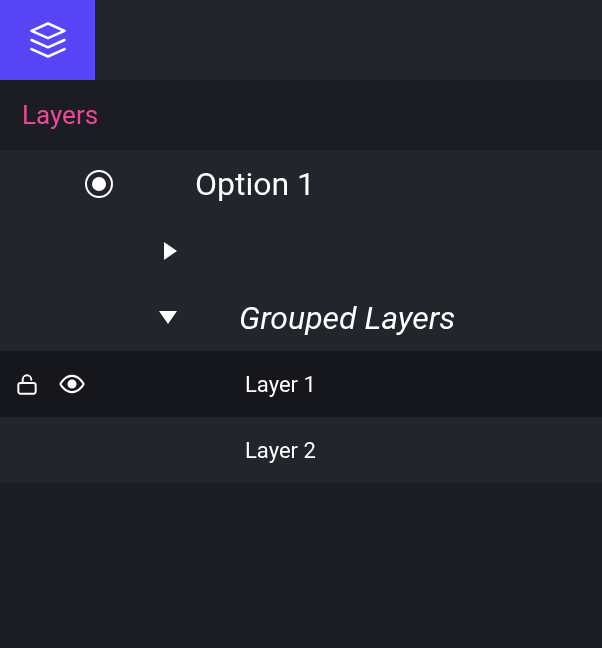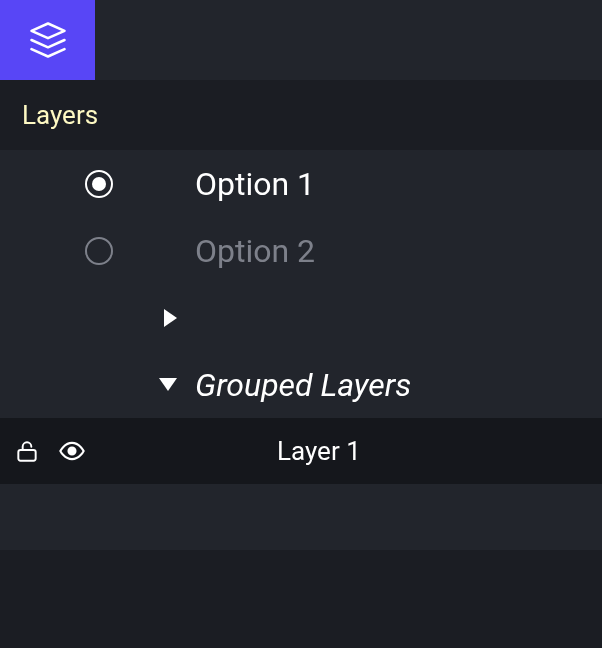--- a/index.html
+++ b/index.html
@@ -35,21 +35,21 @@
   }
 
   
   .panel-title {
     height: 70px;
     display: flex;
     align-items: center;
     padding-left: 22px;
     font-size: 26px;
     font-weight: 400;
-    color: #fef9c3;
+    color: #ec4899;
     background: #1b1d23;
   }
 
   
   .layers-content {
     background: #22252c;
   }
 
   
   .row {
@@ -79,21 +79,21 @@
     align-items: center;
     justify-content: flex-end;
     padding-right: 18px;
   }
   .row .label {
     font-size: 32px;
     font-weight: 400;
   }
   .row.dim .label { color: #7d808a; }
   .row.dim .radio { border-color: #7d808a; }
-  .row .label.italic { font-style: italic; }
+  .row .label.italic { font-style: italic; margin-left: 44px; }
 
   
   .radio {
     width: 28px;
     height: 28px;
     border: 2.5px solid #ffffff;
     border-radius: 50%;
     display: flex;
     align-items: center;
     justify-content: center;
@@ -131,22 +131,21 @@
     align-items: center;
     justify-content: flex-start;
     padding-left: 14px;
     gap: 18px;
     height: 100%;
   }
   .layer-row .indent {
     width: 150px;
   }
   .layer-row .label {
-    font-size: 26px;
-    margin-left: 32px;
+    font-size: 22px;
   }
   .layer-row.selected {
     background: #15171c;
   }
 
   svg { display: block; }
 </style>
 </head>
 <body>
 
@@ -173,27 +172,20 @@
     <div class="row">
       <div class="gutter"></div>
       <div class="icon-col">
         <span class="radio">
           <span class="dot"></span>
         </span>
       </div>
       <span class="label">Option 1</span>
     </div>
 
-    <div class="row dim">
-      <div class="gutter"></div>
-      <div class="icon-col">
-        <span class="radio"></span>
-      </div>
-      <span class="label">Option 2</span>
-    </div>
 
     <div class="row">
       <div class="gutter"></div>
       <div class="disclosure-col">
         <span class="tri-right"></span>
       </div>
     </div>
 
     <div class="row">
       <div class="gutter"></div>
@@ -218,16 +210,17 @@
           </svg>
         </span>
       </div>
       <div class="indent"></div>
       <span class="label">Layer 1</span>
     </div>
 
     <div class="layer-row">
       <div class="gutter"></div>
       <div class="indent"></div>
+      <span class="label">Layer 2</span>
     </div>
 
   </div>
 </div>
 
 </body></html>

